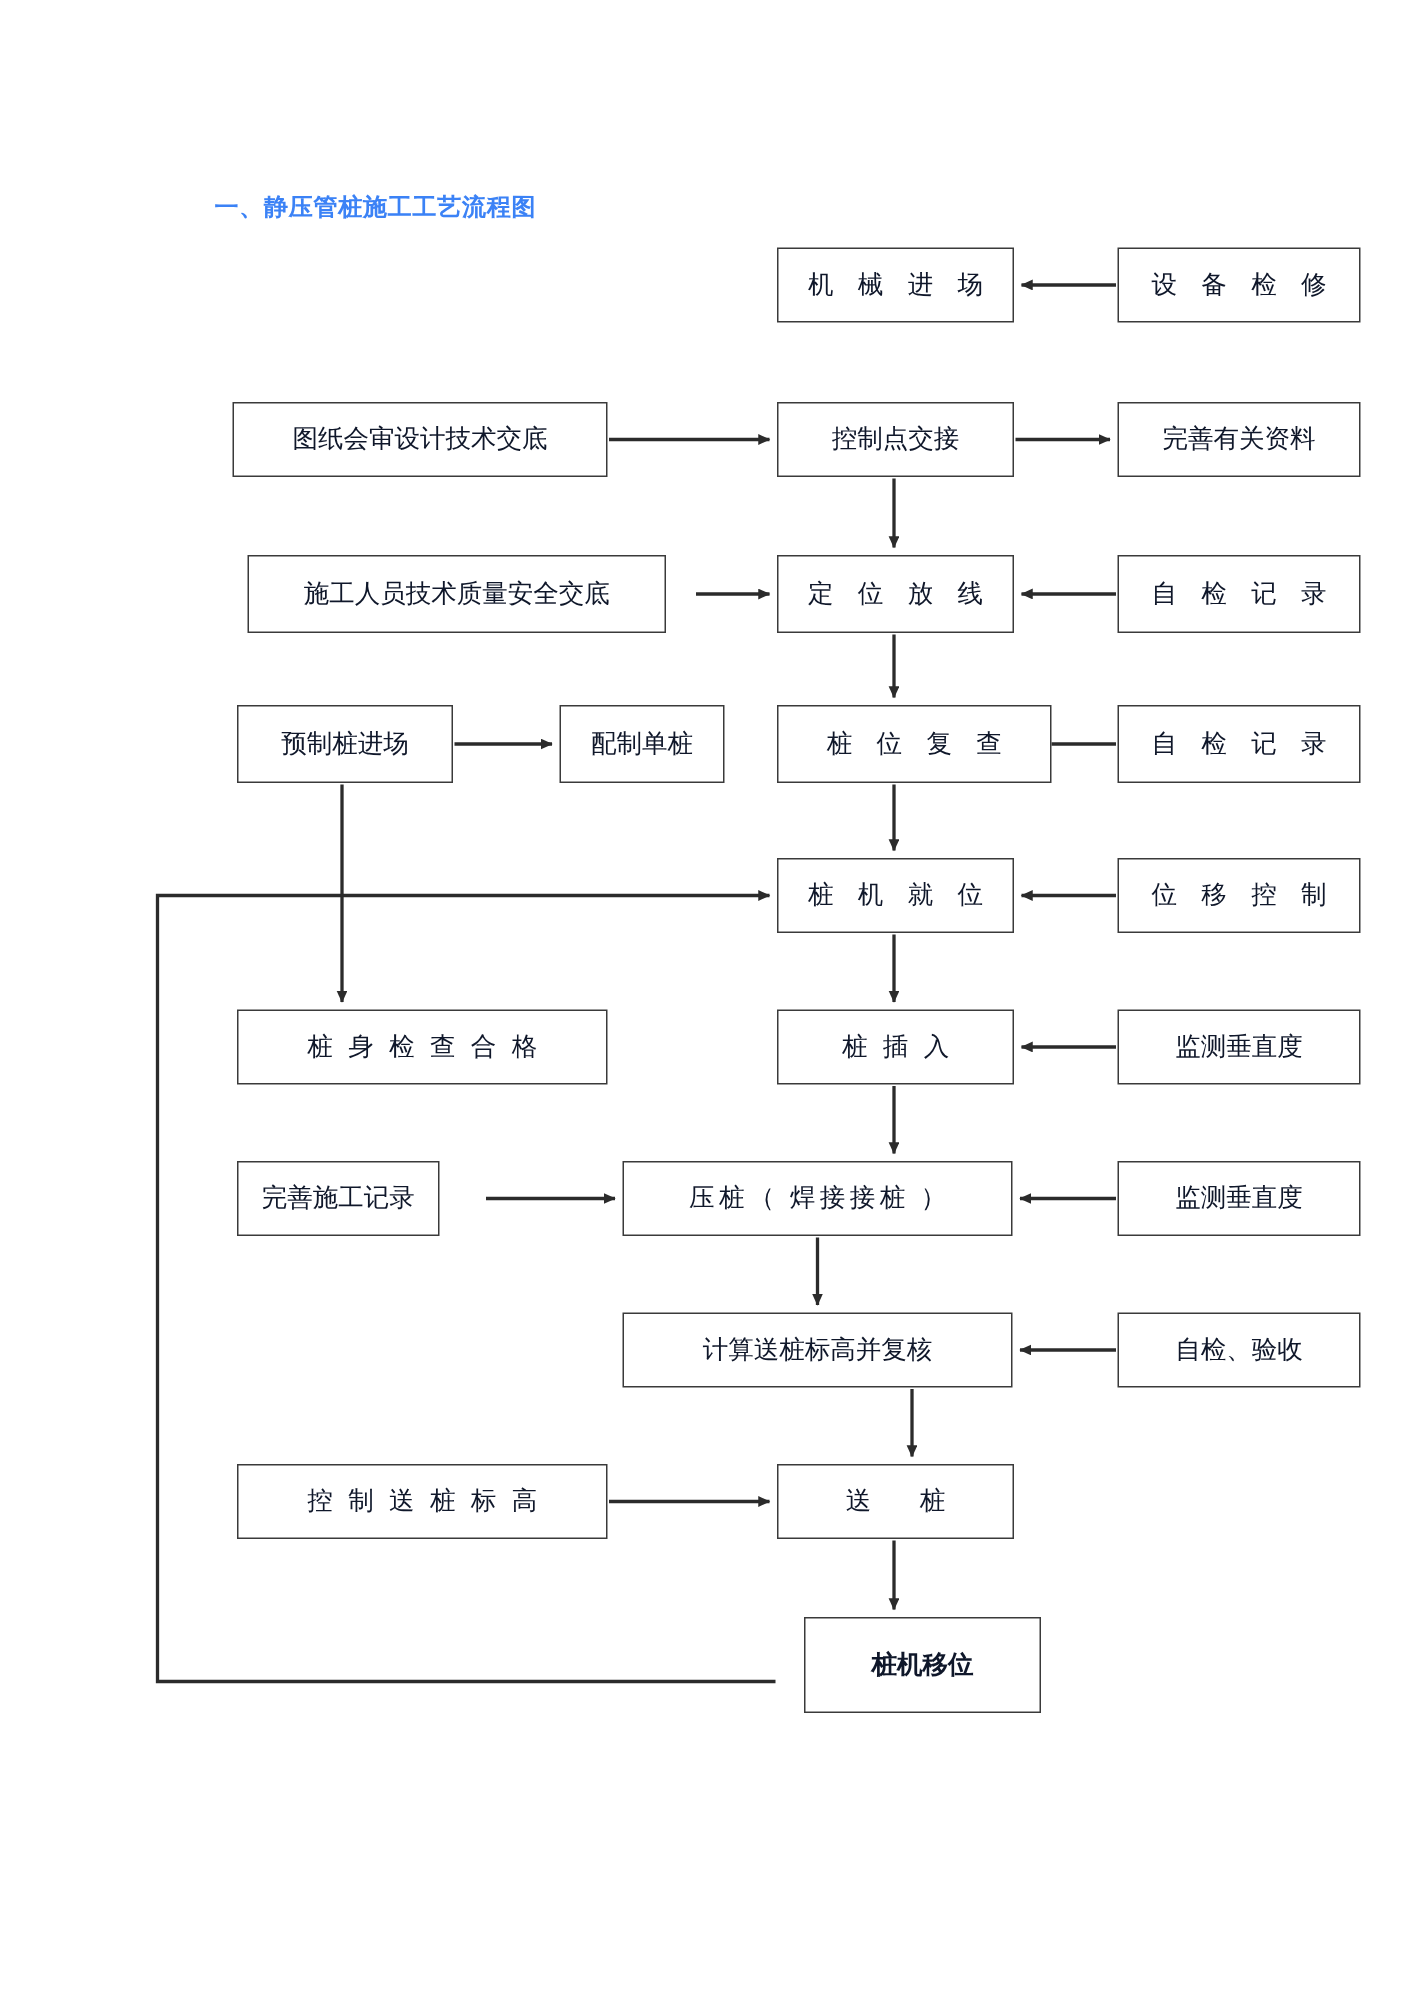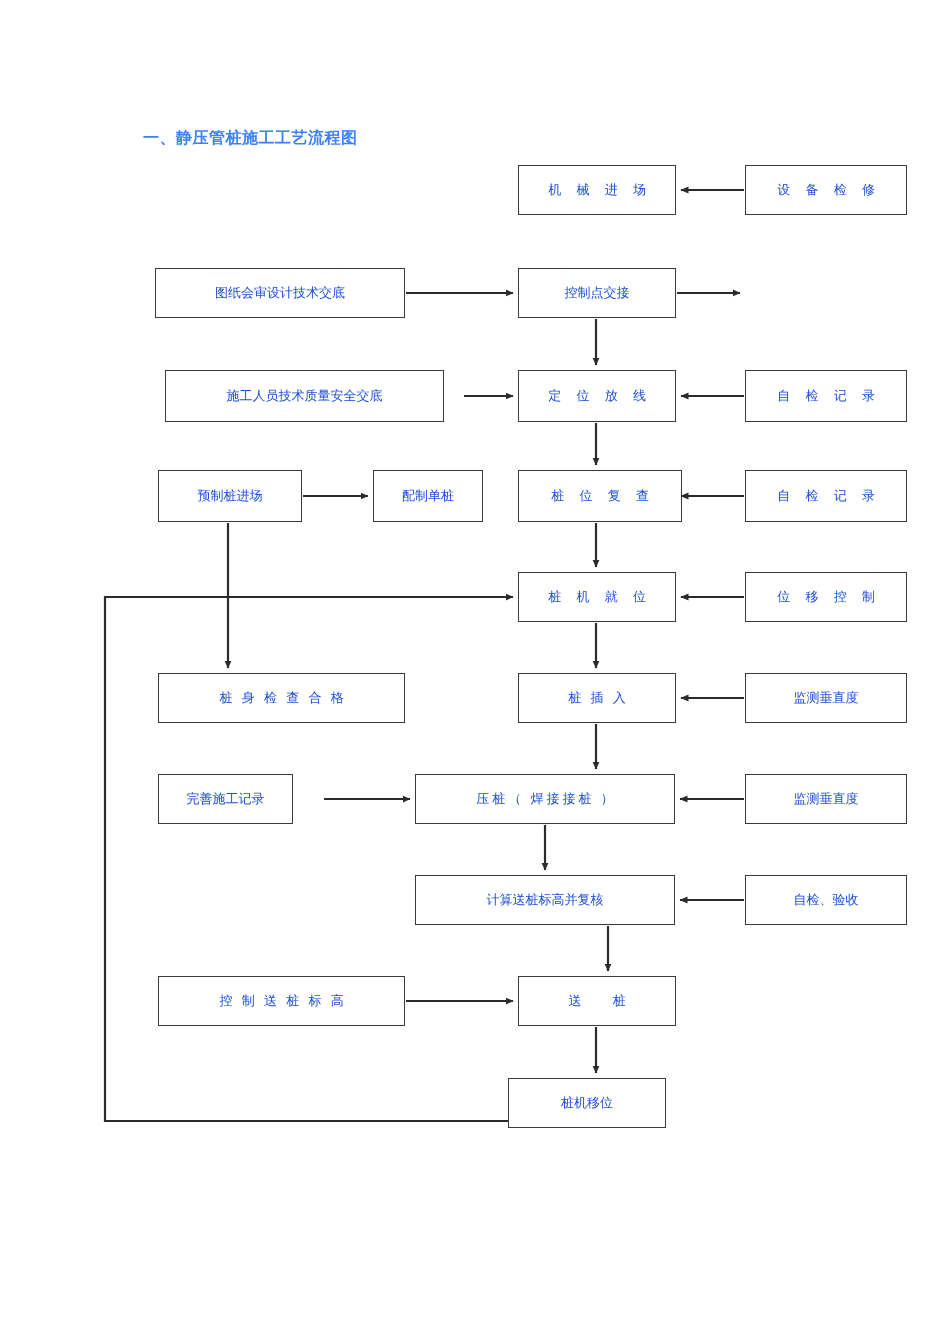--- a/index.html
+++ b/index.html
@@ -32,23 +32,23 @@
     color: #3b82f6;
   }
   .node {
     position: absolute;
     box-sizing: border-box;
     border: 1.4px solid #3a3a3a;
     background: #ffffff;
     display: flex;
     align-items: center;
     justify-content: center;
-    font-size: 13px;
+    font-size: 17px;
     line-height: 1.1;
-    color: #1d4ed8;
+    color: #0f172a;
     white-space: nowrap;
     z-index: 3;
   }
   .node.sp  { letter-spacing: 6px; text-indent: 6px; }
   .node.sp2 { letter-spacing: 3px; text-indent: 3px; }
   .node.wide-gap { letter-spacing: 14px; text-indent: 14px; }
   svg.wires {
     position: absolute;
     left: 0; top: 0;
     width: 950px;
@@ -117,42 +117,43 @@
 
       <line x1="596" y1="1027" x2="596" y2="1073" marker-end="url(#ah)"></line>
     </g>
   </svg>
 
   <div class="node sp" style="left:518px;top:165px;width:158px;height:50px;">机 械 进 场</div>
   <div class="node sp" style="left:745px;top:165px;width:162px;height:50px;">设 备 检 修</div>
 
   <div class="node" style="left:155px;top:268px;width:250px;height:50px;">图纸会审设计技术交底</div>
   <div class="node" style="left:518px;top:268px;width:158px;height:50px;">控制点交接</div>
+  <div class="node" style="left:745px;top:268px;width:162px;height:50px;">完善有关资料</div>
 
   <div class="node" style="left:165px;top:370px;width:279px;height:52px;">施工人员技术质量安全交底</div>
   <div class="node sp" style="left:518px;top:370px;width:158px;height:52px;">定 位 放 线</div>
   <div class="node sp" style="left:745px;top:370px;width:162px;height:52px;">自 检 记 录</div>
 
   <div class="node" style="left:158px;top:470px;width:144px;height:52px;">预制桩进场</div>
   <div class="node" style="left:373px;top:470px;width:110px;height:52px;">配制单桩</div>
-  <div class="node sp" style="left:518px;top:470px;width:164px;height:52px;">桩 位 复 查</div>
+  <div class="node sp" style="left:518px;top:470px;width:183px;height:52px;">桩 位 复 查</div>
   <div class="node sp" style="left:745px;top:470px;width:162px;height:52px;">自 检 记 录</div>
 
   <div class="node sp" style="left:518px;top:572px;width:158px;height:50px;">桩 机 就 位</div>
   <div class="node sp" style="left:745px;top:572px;width:162px;height:50px;">位 移 控 制</div>
 
   <div class="node sp2" style="left:158px;top:673px;width:247px;height:50px;">桩 身 检 查 合 格</div>
   <div class="node sp2" style="left:518px;top:673px;width:158px;height:50px;">桩  插  入</div>
   <div class="node" style="left:745px;top:673px;width:162px;height:50px;">监测垂直度</div>
 
   <div class="node" style="left:158px;top:774px;width:135px;height:50px;">完善施工记录</div>
   <div class="node sp2" style="left:415px;top:774px;width:260px;height:50px;">压桩（ 焊接接桩 ）</div>
   <div class="node" style="left:745px;top:774px;width:162px;height:50px;">监测垂直度</div>
 
   <div class="node" style="left:415px;top:875px;width:260px;height:50px;">计算送桩标高并复核</div>
   <div class="node" style="left:745px;top:875px;width:162px;height:50px;">自检、验收</div>
 
   <div class="node sp2" style="left:158px;top:976px;width:247px;height:50px;">控 制 送 桩 标 高</div>
   <div class="node wide-gap" style="left:518px;top:976px;width:158px;height:50px;">送      桩</div>
 
-  <div class="node" style="left:508px;top:1078px;width:158px;height:50px;">桩机移位</div>
+  <div class="node" style="left:536px;top:1078px;width:158px;height:64px;font-weight:bold;">桩机移位</div>
 
 </div>
 
 </body></html>

